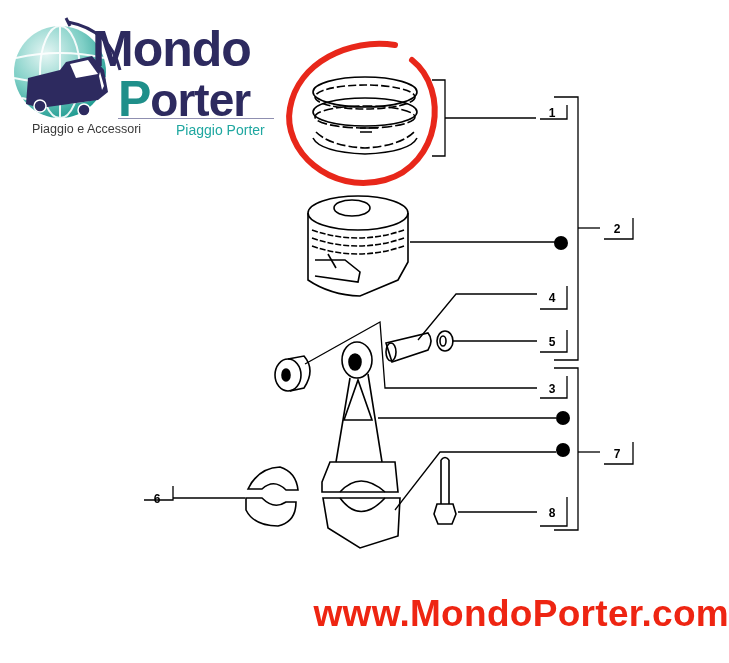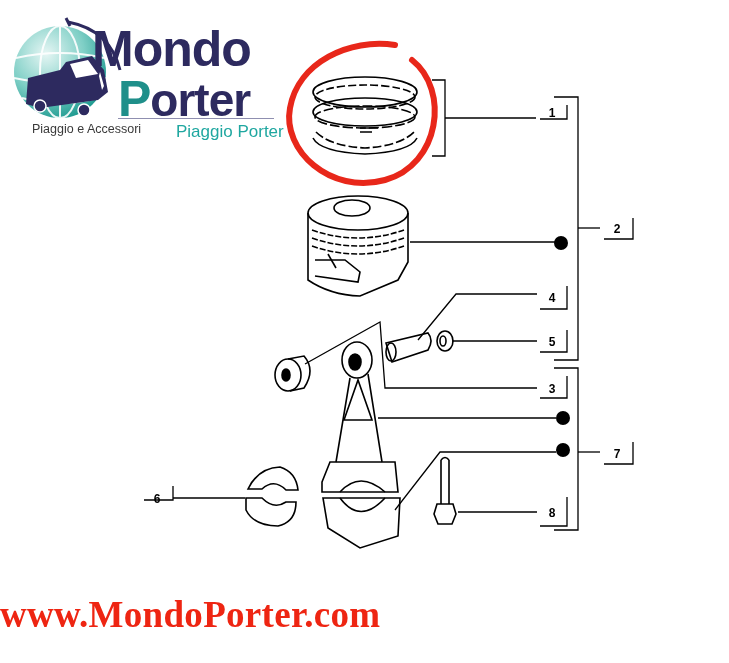--- a/index.html
+++ b/index.html
@@ -4,23 +4,23 @@
 <style>
   html, body { margin: 0; padding: 0; background: #ffffff; }
   body { width: 729px; height: 663px; position: relative; overflow: hidden; font-family: "Liberation Sans", sans-serif; }
   #stage { position: absolute; left: 0; top: 0; width: 729px; height: 663px; }
   .logo-title { position: absolute; font-family: "Liberation Sans", sans-serif; font-weight: bold; color: #2d2a5f; letter-spacing: -1px; }
   #logo-mondo { left: 92px; top: 24px; font-size: 50px; line-height: 50px; }
   #logo-porter { left: 118px; top: 76px; font-size: 46px; line-height: 46px; text-align: center; }
   #logo-porter .p { color: #1f8f8a; font-size: 50px; }
   #logo-rule { position: absolute; left: 118px; top: 118px; width: 156px; height: 1px; background: #8f8fb0; }
   #logo-sub-a { position: absolute; left: 32px; top: 122px; font-size: 12.5px; color: #3a3a3a; }
-  #logo-sub-b { position: absolute; left: 176px; top: 122px; font-size: 17px; color: #1fa7a0; }
+  #logo-sub-b { position: absolute; left: 176px; top: 122px; font-size: 14px; color: #1fa7a0; }
   .callout { position: absolute; font-family: "Liberation Sans", sans-serif; font-weight: bold; font-size: 12px; color: #000; width: 14px; text-align: center; }
-  #footer-url { position: absolute; left: 0; width: 729px; top: 593px; text-align: left; font-size: 37px; font-weight: bold; color: #ee2512; letter-spacing: 0.3px; font-family: Liberation Serif, serif; }
+  #footer-url { position: absolute; left: 0; width: 729px; top: 593px; text-align: right; font-size: 37px; font-weight: bold; color: #ee2512; letter-spacing: 0.3px; }
 </style>
 </head>
 <body>
 
 <div id="stage">
 
   <div>
     <svg style="position:absolute;left:0;top:0" width="130" height="125">
       <defs>
         <radialGradient id="gl" cx="35%" cy="30%" r="75%">

